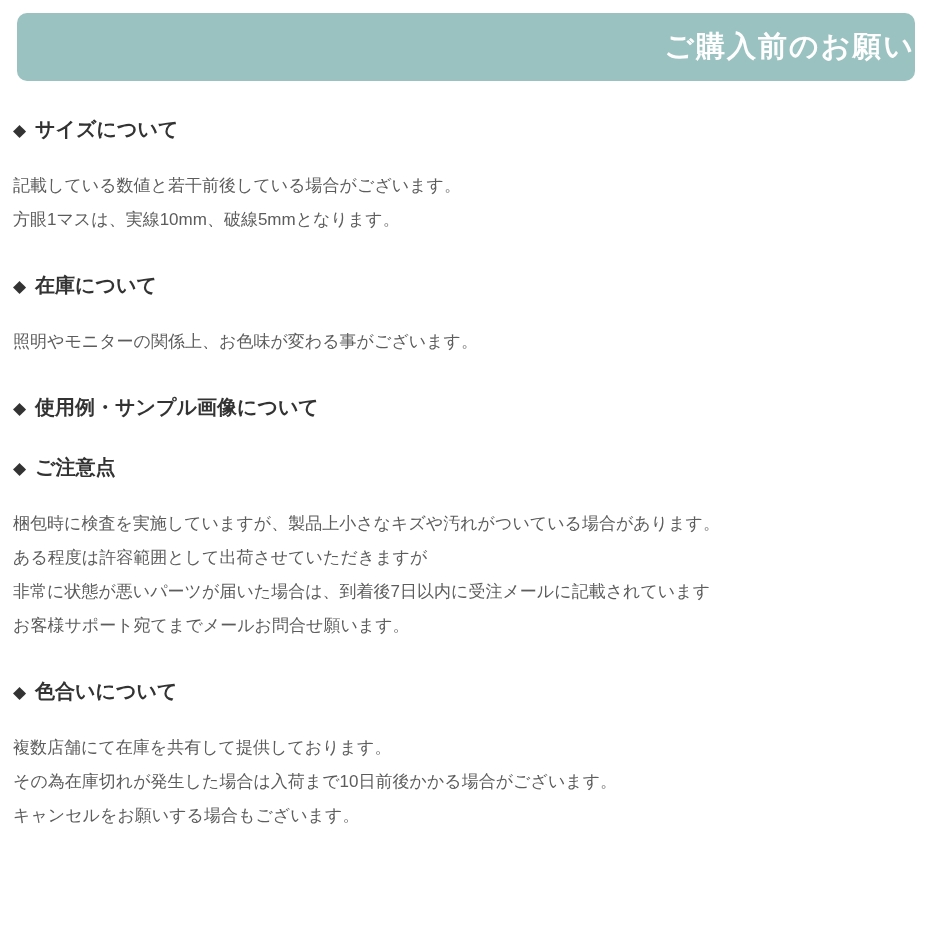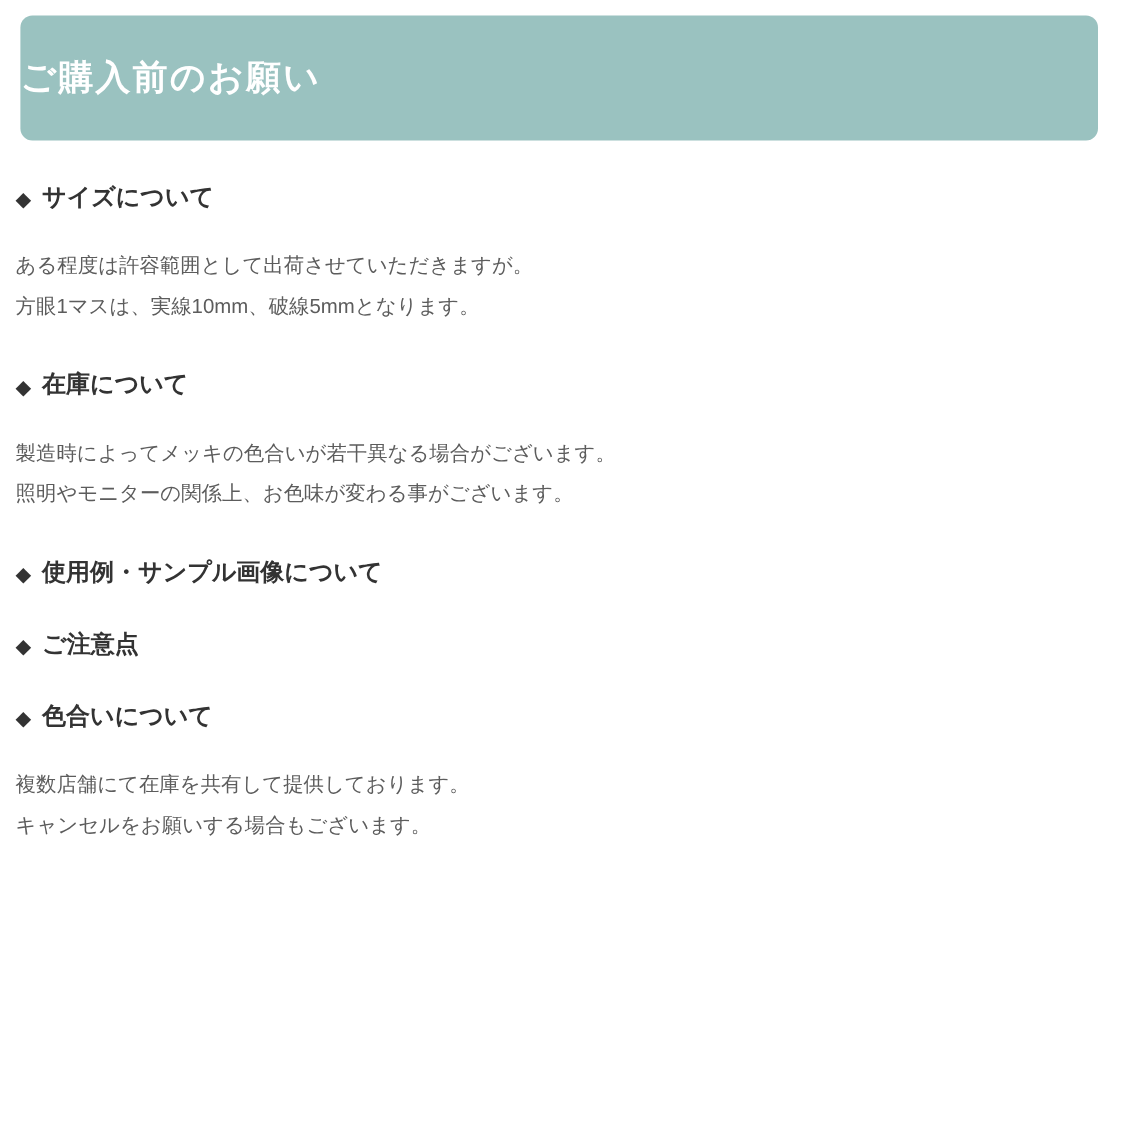--- a/index.html
+++ b/index.html
@@ -12,26 +12,26 @@
   * { margin: 0; padding: 0; box-sizing: border-box; }
   html, body {
     width: 950px;
     height: 950px;
     background: var(--page-bg);
     font-family: "Liberation Sans", "DejaVu Sans", sans-serif;
     overflow: hidden;
   }
   .banner {
     margin: 13px 35px 0 17px;
-    height: 104px;
+    height: 68px;
     background: var(--banner-bg);
     border-radius: 10px;
     display: flex;
     align-items: center;
-    justify-content: flex-start;
+    justify-content: flex-end;
   }
   .banner-title {
     color: var(--banner-fg);
     font-size: 29px;
     font-weight: bold;
     letter-spacing: 2px;
   }
   .content {
     padding: 0 45px 0 13px;
   }
@@ -64,53 +64,59 @@
   <span class="banner-title">ご購入前のお願い</span>
 </div>
 
 <main class="content">
   <section class="section">
     <h2 class="section-heading">
       <span class="diamond">◆</span>
       <span class="heading-text">サイズについて</span>
     </h2>
     <div class="section-body">
-        <p>ある程度は許容範囲として出荷させていただきますが。</p>
+        <p>記載している数値と若干前後している場合がございます。</p>
         <p>方眼1マスは、実線10mm、破線5mmとなります。</p>
       </div>
   </section>
 
   <section class="section">
     <h2 class="section-heading">
       <span class="diamond">◆</span>
       <span class="heading-text">在庫について</span>
     </h2>
     <div class="section-body">
-        <p>製造時によってメッキの色合いが若干異なる場合がございます。</p>
         <p>照明やモニターの関係上、お色味が変わる事がございます。</p>
       </div>
   </section>
 
   <section class="section">
     <h2 class="section-heading">
       <span class="diamond">◆</span>
       <span class="heading-text">使用例・サンプル画像について</span>
     </h2>
   </section>
 
   <section class="section">
     <h2 class="section-heading">
       <span class="diamond">◆</span>
       <span class="heading-text">ご注意点</span>
     </h2>
+    <div class="section-body">
+        <p>梱包時に検査を実施していますが、製品上小さなキズや汚れがついている場合があります。</p>
+        <p>ある程度は許容範囲として出荷させていただきますが</p>
+        <p>非常に状態が悪いパーツが届いた場合は、到着後7日以内に受注メールに記載されています</p>
+        <p>お客様サポート宛てまでメールお問合せ願います。</p>
+      </div>
   </section>
 
   <section class="section">
     <h2 class="section-heading">
       <span class="diamond">◆</span>
       <span class="heading-text">色合いについて</span>
     </h2>
     <div class="section-body">
         <p>複数店舗にて在庫を共有して提供しております。</p>
+        <p>その為在庫切れが発生した場合は入荷まで10日前後かかる場合がございます。</p>
         <p>キャンセルをお願いする場合もございます。</p>
       </div>
   </section>
 </main>
 
 </body></html>

